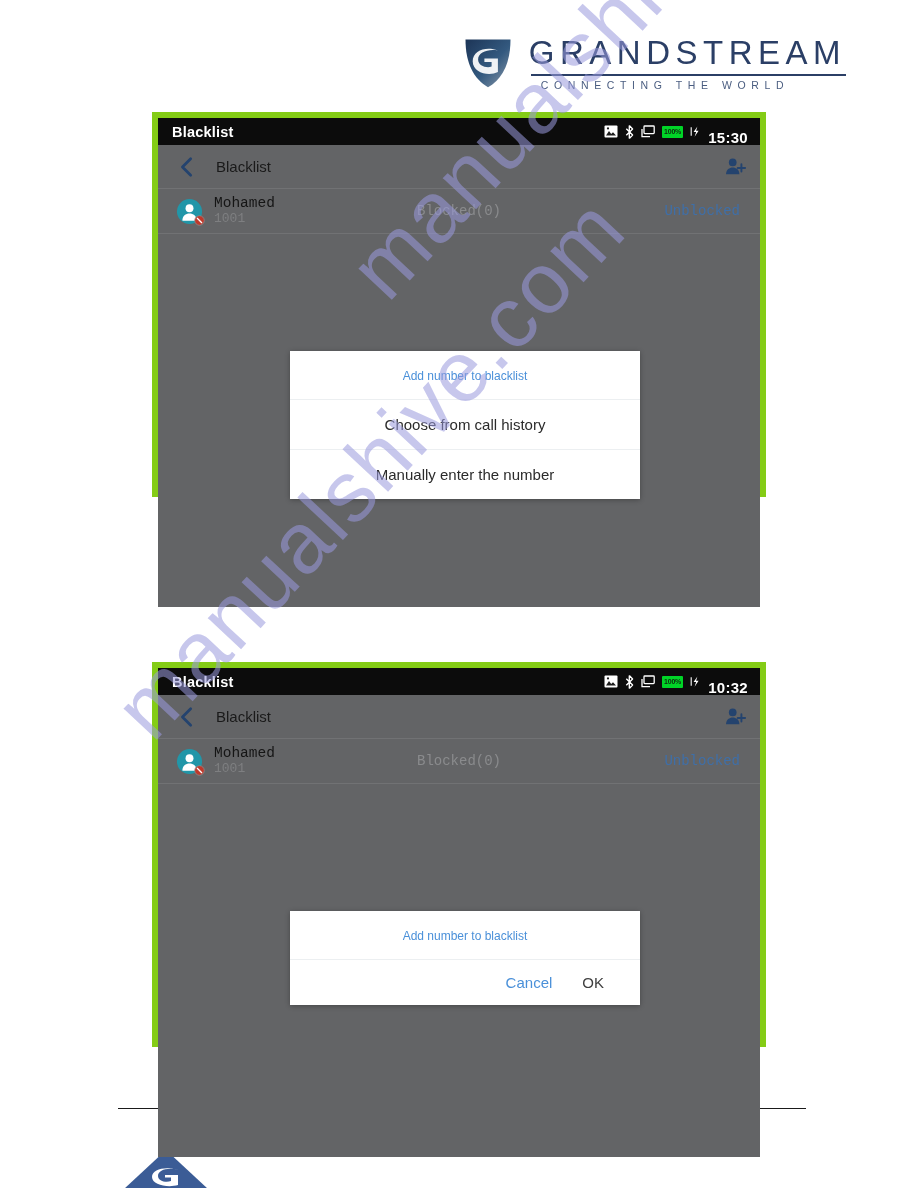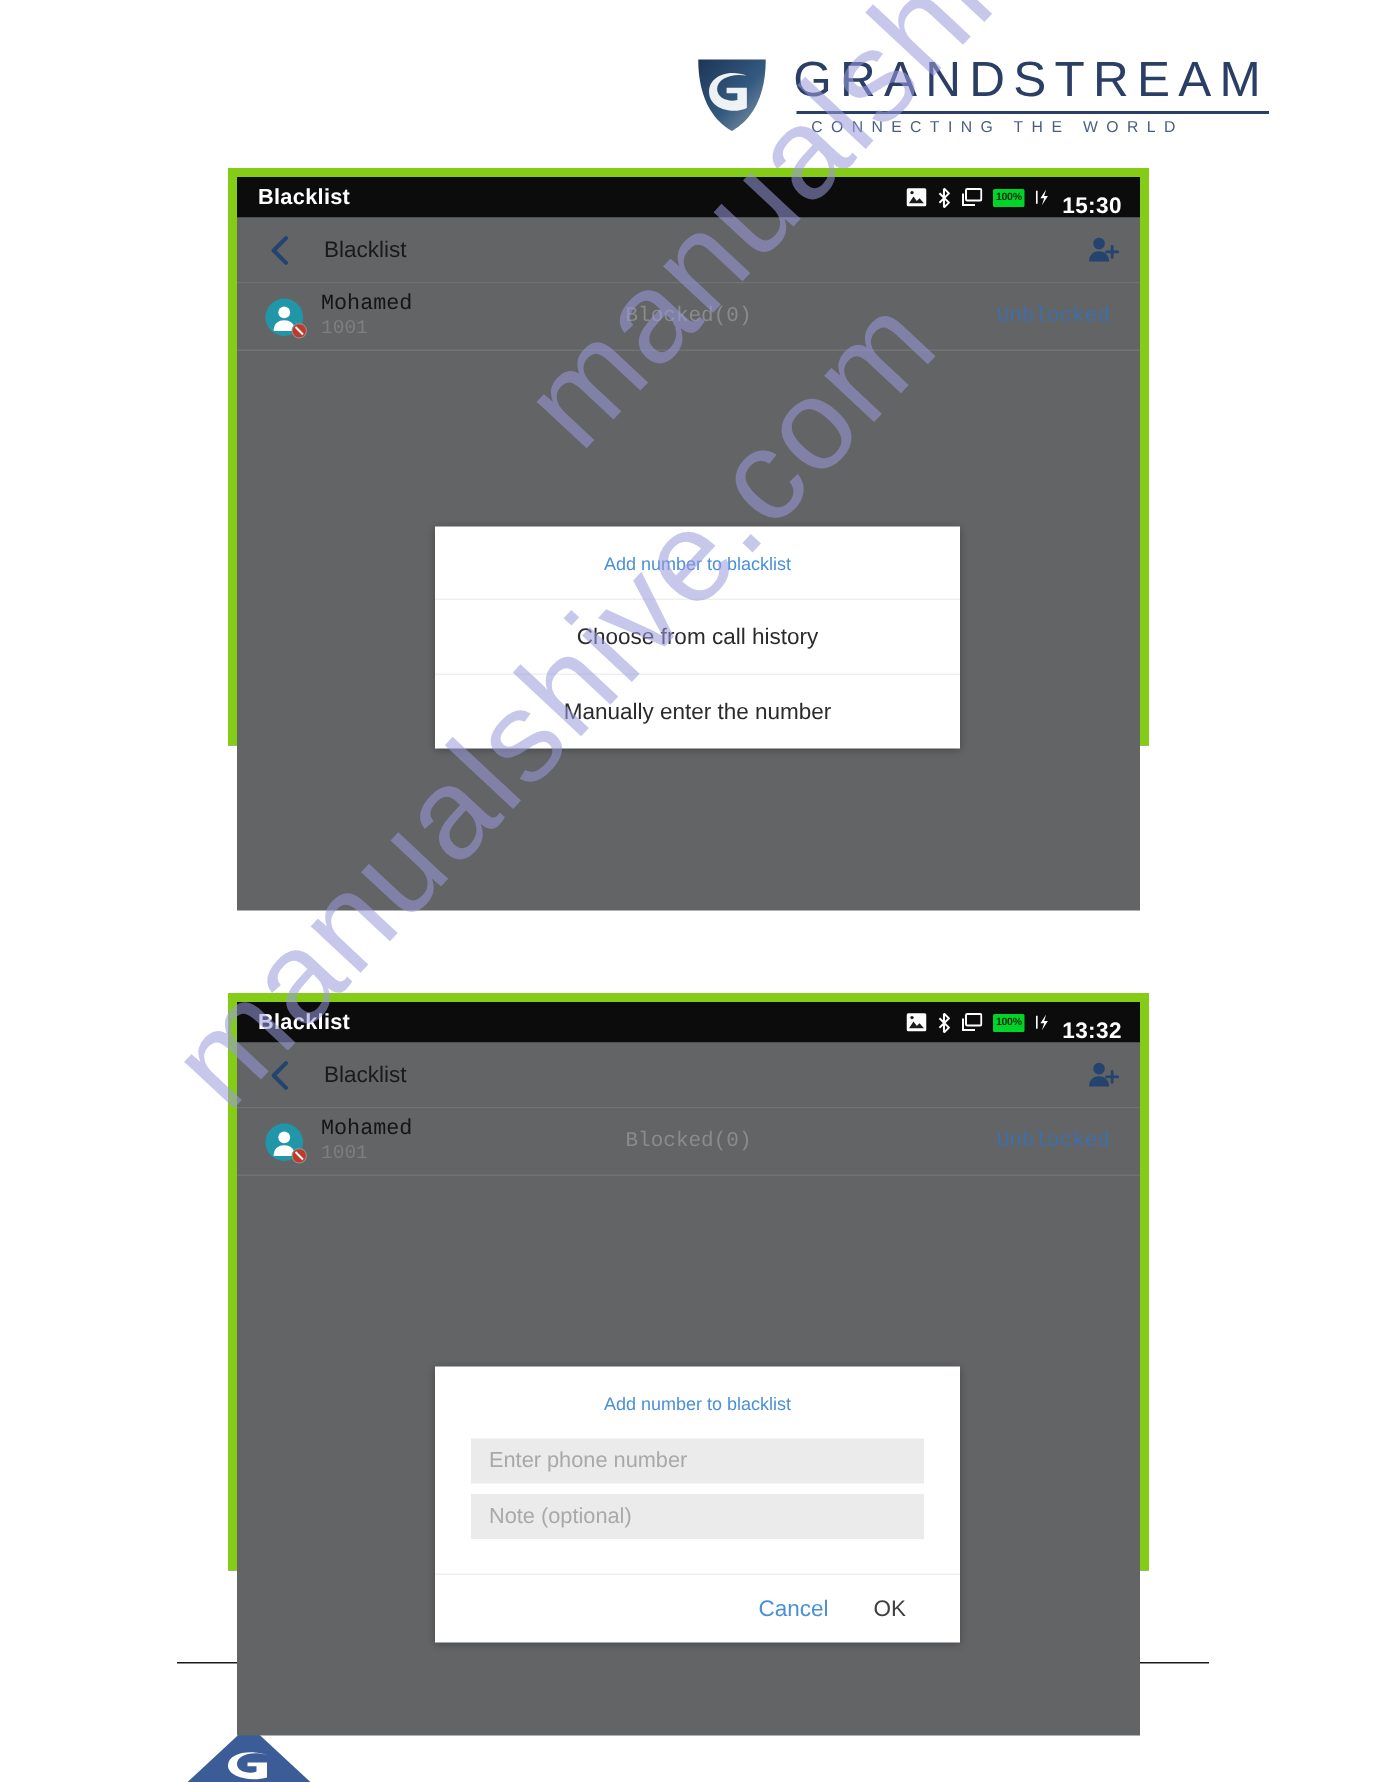--- a/index.html
+++ b/index.html
@@ -385,21 +385,21 @@
       </svg>
       <svg class="sb-icon" width="14" height="13" viewBox="0 0 14 13">
         <rect x="3" y="1" width="10.2" height="7.6" rx="0.8" fill="none" stroke="#ffffff" stroke-width="1.3"></rect>
         <path d="M1 4 L1 11.6 L9 11.6" stroke="#ffffff" stroke-width="1.3" fill="none"></path>
       </svg>
       <span class="sb-batt">100%</span>
       <svg class="sb-icon" width="10" height="13" viewBox="0 0 10 13">
         <path d="M1.2 2.2 L1.2 10.8" stroke="#ffffff" stroke-width="1.1"></path>
         <path d="M7.4 1.4 L3.6 7.1 L6.1 7.1 L4.6 11.8 L8.6 5.7 L6.1 5.7 Z" fill="#ffffff"></path>
       </svg>
-      <span class="sb-time">13:32</span>
+      <span class="sb-time">10:32</span>
     </div>
   </div>
 
   <div class="navbar">
     <svg class="nav-back" viewBox="0 0 24 24">
       <path d="M16 3 L7 12 L16 21" stroke="#24436e" stroke-width="3" fill="none" stroke-linecap="round" stroke-linejoin="round"></path>
     </svg>
     <div class="nav-title">Blacklist</div>
     <svg class="nav-add" viewBox="0 0 24 24">
       <circle cx="9.5" cy="7" r="4.2" fill="#24436e"></circle>
@@ -426,24 +426,20 @@
         <div class="contact-num">1001</div>
       </div>
       <div class="contact-blocked">Blocked(0)</div>
       <div class="contact-status">Unblocked</div>
     </div>
   </div>
 
   <div class="panel-body">
     <div class="dialog" id="dialog-form">
       <div class="dlg-title">Add number to blacklist</div>
-      <div class="dlg-fields">
-        <input class="dlg-input" type="text" placeholder="Enter phone number" style="">
-        <input class="dlg-input" type="text" placeholder="Note (optional)" style="">
-      </div>
       <div class="dlg-actions">
         <button class="btn-cancel">Cancel</button>
         <button class="btn-ok">OK</button>
       </div>
     </div>
   </div>
 </div>
 
 <div class="footer-rule"></div>
 <svg class="footer-mark" viewBox="0 0 88 42">

